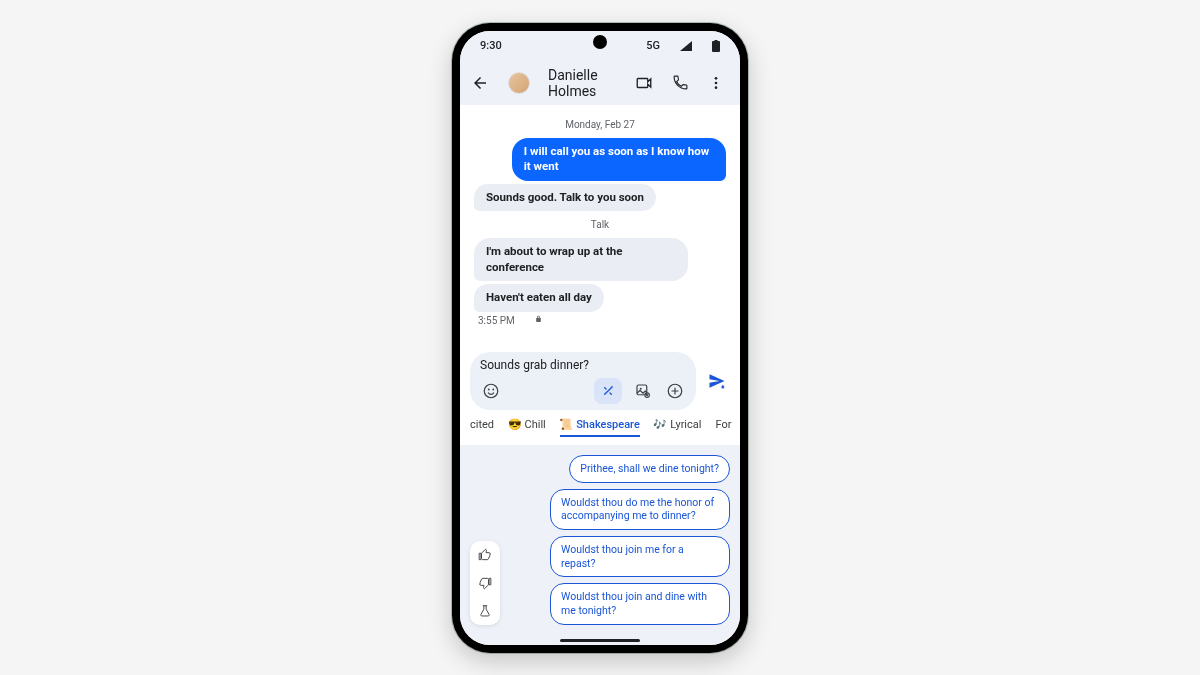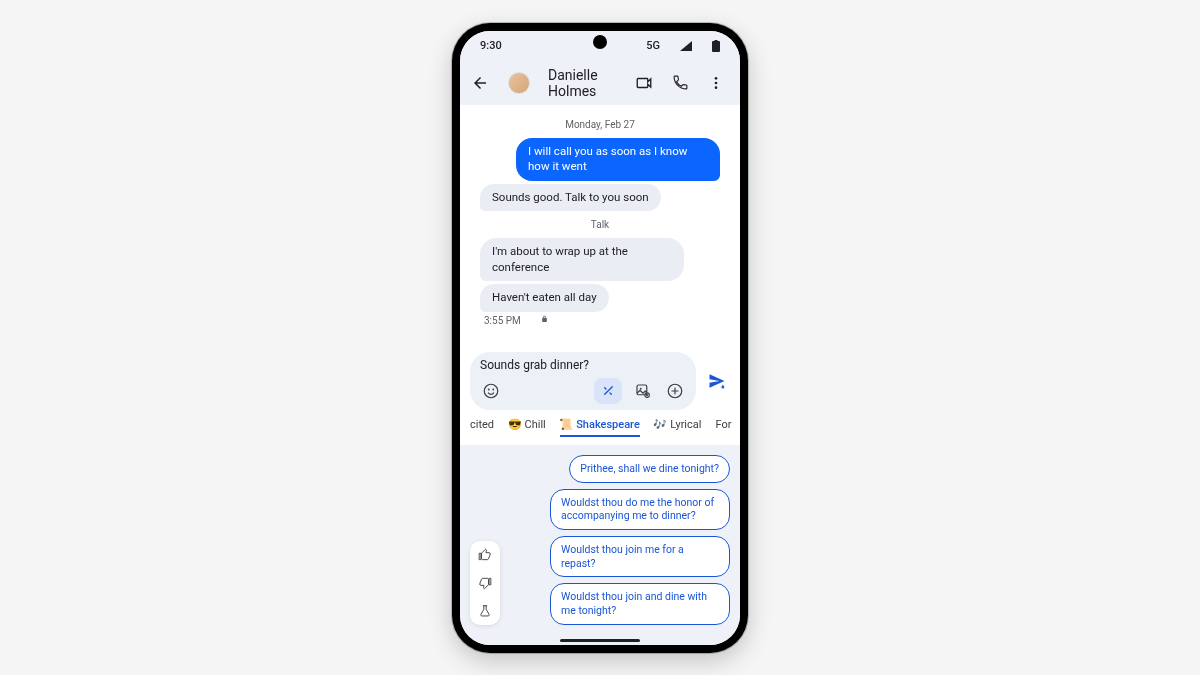--- a/index.html
+++ b/index.html
@@ -37,23 +37,23 @@
   }
   .status-icons { display:flex; align-items:center; gap:20px; font-size:11px; }
   .header {
     height: 44px; background: #eef2f8;
     display: flex; align-items: center; padding: 0 10px; gap: 18px;
   }
   .hdr-icon { width:20px; height:20px; display:flex;align-items:center;justify-content:center; color:#202124; cursor:pointer; }
   .avatar { width:22px; height:22px; border-radius:50%; background: linear-gradient(135deg,#e8c4a0,#d4a574); flex:none; border:1px solid #ddd; }
   .contact-name { flex:1; font-size:14px; color:#202124; }
   .hdr-actions { display:flex; gap:16px; margin-right:4px;}
-  .chat { flex:1; overflow-y:auto; padding: 6px 20px 4px; background:#fff;}
+  .chat { flex:1; overflow-y:auto; padding: 6px 14px 4px; background:#fff;}
   .date-divider { text-align:center; font-size:10px; color:#5f6368; margin:8px 0;}
-  .bubble-row { display:flex; margin:3px 0;}
+  .bubble-row { display:flex; margin:3px 0;font-weight:bold;}
   .bubble-row.out { justify-content:flex-end;}
   .bubble-row.in { justify-content:flex-start;}
   .bubble { padding:6px 12px; border-radius:16px; font-size:11.5px; max-width:85%; line-height:1.35;}
   .bubble.out { background:#0b66ff; color:#fff; border-bottom-right-radius:6px;}
   .bubble.in { background:#eaeef4; color:#202124; border-bottom-left-radius:6px;}
   .ts { font-size:10px; color:#5f6368; margin:2px 0 4px 4px; display:flex; align-items:flex-start; gap:20px;}
   .compose { padding: 4px 10px 8px; display:flex; gap:8px; align-items:center;}
   .compose-box { flex:1; background:#ecf0f7; border-radius:20px; padding:6px 10px;}
   .compose-text { font-size:12px; color:#202124; margin-bottom:6px;}
   .compose-tools { display:flex; align-items:center; justify-content:space-between;}

